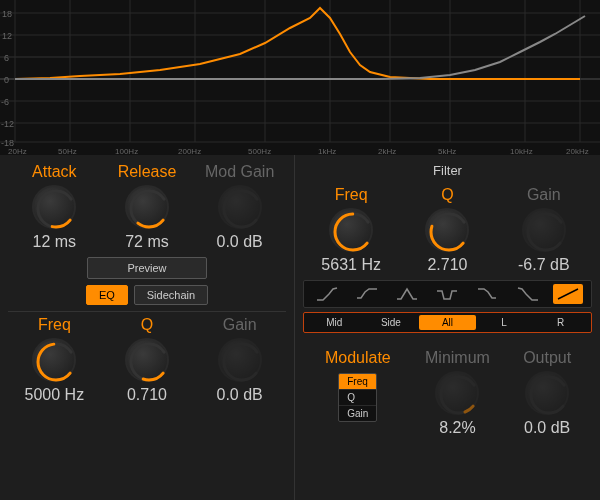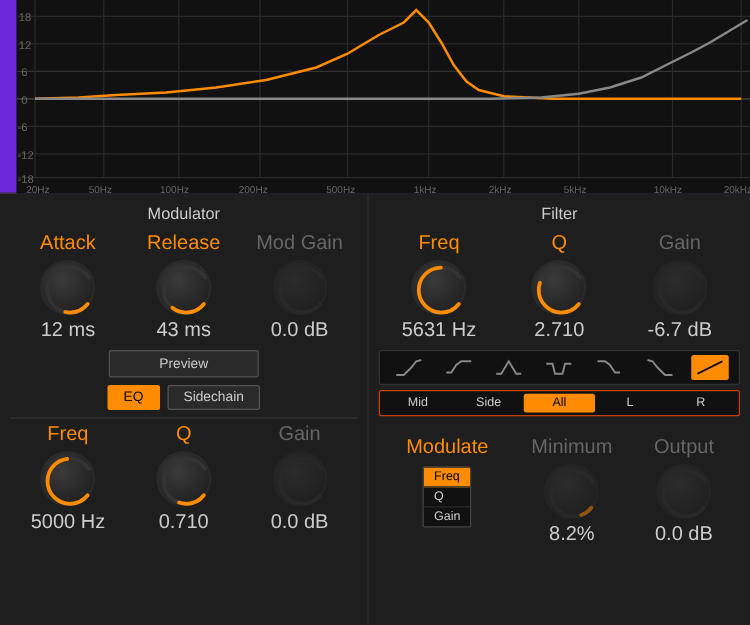--- a/index.html
+++ b/index.html
@@ -12,21 +12,20 @@
       overflow: hidden;
     }
 
     
     #eq-chart {
       width: 600px;
       height: 155px;
       background: #6d28d9;
       position: relative;
       border-bottom: 1px solid #333;
-      padding-left: 13px;
     }
 
     
     #bottom-panel {
       display: flex;
       width: 600px;
       height: 345px;
     }
 
     
@@ -280,21 +279,20 @@
 
     <polyline points="15,79 50,78 80,76 120,74 160,70 200,64 240,54 265,43 290,28 310,18 320,8 330,18 340,34 350,52 360,65 370,72 390,77 430,79 500,79 580,79" fill="none" stroke="#ff8c00" stroke-width="2"></polyline>
 
     <polyline points="15,79 100,79 200,79 300,79 380,79 420,78 450,75 475,70 500,62 520,52 540,42 555,34 565,28 575,22 585,16" fill="none" stroke="#888" stroke-width="2"></polyline>
   </svg>
 </div>
 
 <div id="bottom-panel">
 
   <div id="modulator">
-    <div class="section-title">Modulator</div>
 
     <div class="knob-row">
 
       <div class="knob-group">
         <div class="knob-label">Attack</div>
         <div class="knob">
           <svg class="knob-arc" viewBox="0 0 44 44" xmlns="http://www.w3.org/2000/svg">
             <circle cx="22" cy="22" r="18" fill="none" stroke="#333" stroke-width="3" stroke-dasharray="90 113" stroke-dashoffset="-12" stroke-linecap="round"></circle>
             <circle cx="22" cy="22" r="18" fill="none" stroke="#ff8c00" stroke-width="3" stroke-dasharray="20 183" stroke-dashoffset="-12" stroke-linecap="round"></circle>
           </svg>
@@ -303,21 +301,21 @@
       </div>
 
       <div class="knob-group">
         <div class="knob-label">Release</div>
         <div class="knob">
           <svg class="knob-arc" viewBox="0 0 44 44" xmlns="http://www.w3.org/2000/svg">
             <circle cx="22" cy="22" r="18" fill="none" stroke="#333" stroke-width="3" stroke-dasharray="90 113" stroke-dashoffset="-12" stroke-linecap="round"></circle>
             <circle cx="22" cy="22" r="18" fill="none" stroke="#ff8c00" stroke-width="3" stroke-dasharray="28 175" stroke-dashoffset="-12" stroke-linecap="round"></circle>
           </svg>
         </div>
-        <div class="knob-value">43 ms</div>
+        <div class="knob-value">72 ms</div>
       </div>
 
       <div class="knob-group">
         <div class="knob-label inactive">Mod Gain</div>
         <div class="knob" style="opacity:0.5;">
           <svg class="knob-arc" viewBox="0 0 44 44" xmlns="http://www.w3.org/2000/svg">
             <circle cx="22" cy="22" r="18" fill="none" stroke="#333" stroke-width="3" stroke-dasharray="90 113" stroke-dashoffset="-12" stroke-linecap="round"></circle>
           </svg>
         </div>
         <div class="knob-value">0.0 dB</div>

